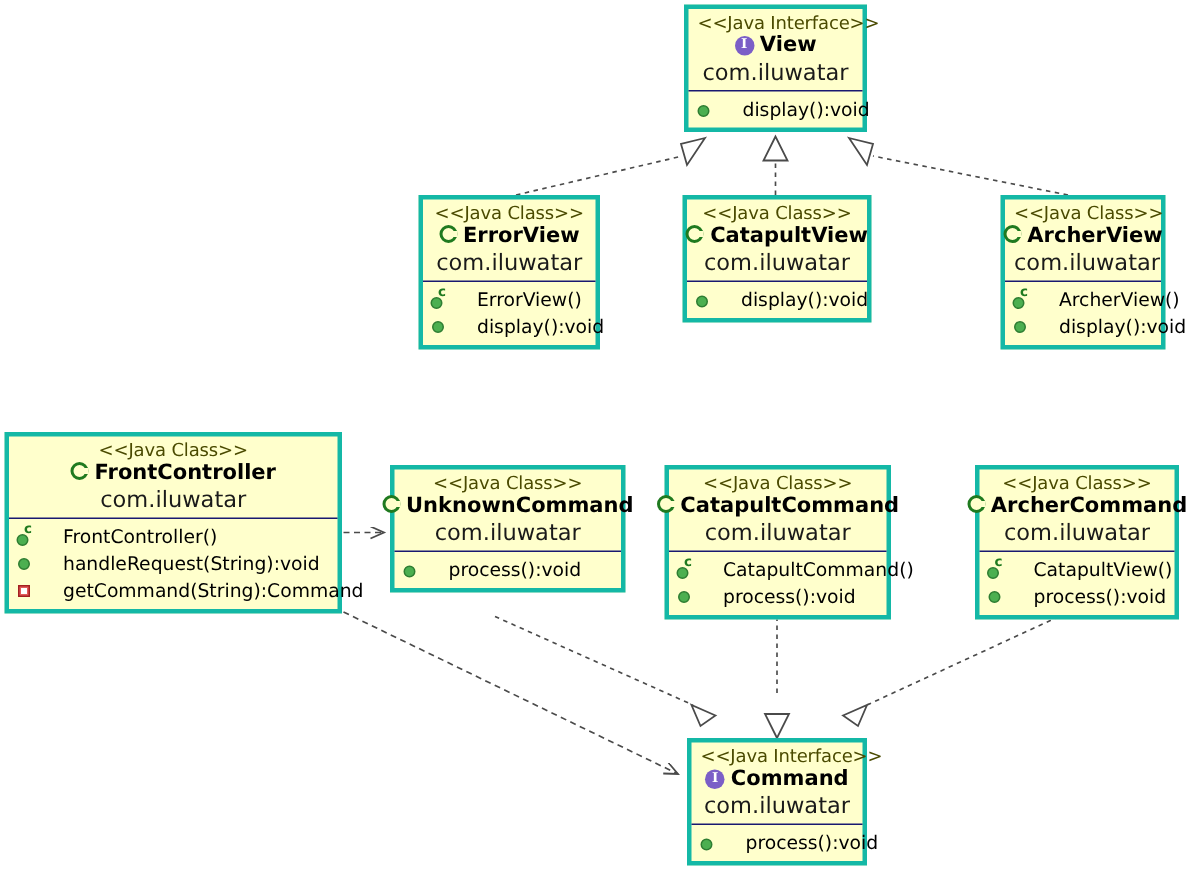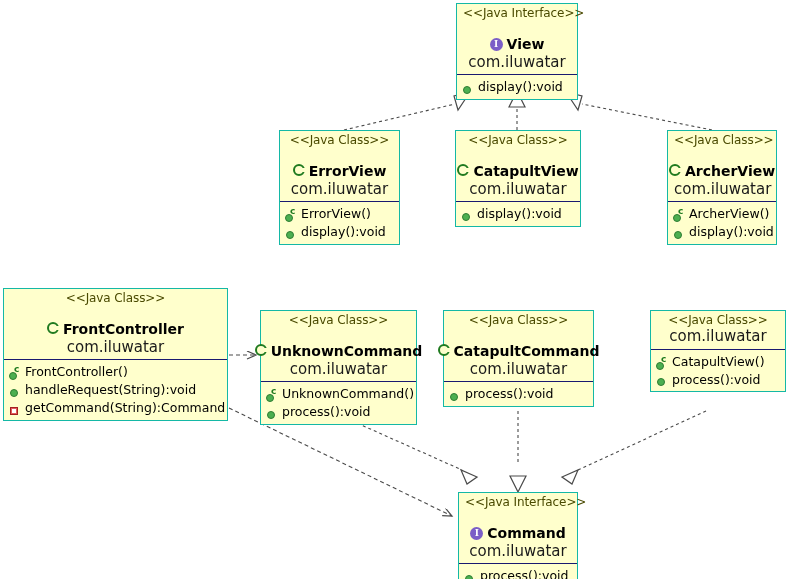--- a/index.html
+++ b/index.html
@@ -20,40 +20,40 @@
     left: 0;
     top: 0;
     width: 795px;
     height: 579px;
     pointer-events: none;
   }
   .uml-box {
     position: absolute;
     box-sizing: border-box;
     background: #ffffcc;
-    border: 1px solid #14b8a6;
+    border: 3px solid #14b8a6;
     z-index: 5;
   }
   .hdr {
     padding: 2px 6px 3px 6px;
     text-align: center;
     line-height: 1.18;
   }
   .stereotype {
     font-size: 12px;
     color: #4a4a00;
     letter-spacing: -0.1px;
     white-space: nowrap;
   }
   .name-row {
     display: flex;
     align-items: center;
     justify-content: center;
     gap: 2px;
-    margin-top: 16px;
+    margin-top: 0px;
   }
   .cls-name {
     font-size: 14px;
     font-weight: bold;
     color: #000000;
     white-space: nowrap;
   }
   .pkg {
     font-size: 15px;
     color: #1a1a1a;
@@ -63,22 +63,22 @@
   .divider {
     border-top: 1px solid #191970;
     height: 0;
     margin: 0;
   }
   .members {
     padding: 3px 4px 3px 5px;
   }
   .member {
     display: flex;
-    align-items: flex-end;
-    gap: 3px;
+    align-items: center;
+    gap: 18px;
     font-size: 12.5px;
     color: #000000;
     line-height: 1.42;
     white-space: nowrap;
   }
   
   .ico {
     flex: 0 0 auto;
     position: relative;
     display: inline-block;
@@ -347,51 +347,55 @@
       <div class="stereotype">&lt;&lt;Java Class&gt;&gt;</div>
       <div class="name-row">
         <span class="ico ico-class"></span>
         <span class="cls-name">UnknownCommand</span>
       </div>
       <div class="pkg">com.iluwatar</div>
     </div>
     <div class="divider"></div>
     <div class="members">
       <div class="member">
+        <span class="ico ico-pub"></span>
+        <span>process():void</span>
+      </div>
+    </div>
+  </div>
+
+  <div class="uml-box" style="left:443px; top:310px; width:151px;">
+    <div class="hdr">
+      <div class="stereotype">&lt;&lt;Java Class&gt;&gt;</div>
+      <div class="name-row">
+        <span class="ico ico-class"></span>
+        <span class="cls-name">CatapultCommand</span>
+      </div>
+      <div class="pkg">com.iluwatar</div>
+    </div>
+    <div class="divider"></div>
+    <div class="members">
+      <div class="member">
         <span class="ico ico-ctor"></span>
-        <span>UnknownCommand()</span>
+        <span>CatapultCommand()</span>
       </div>
       <div class="member">
         <span class="ico ico-pub"></span>
         <span>process():void</span>
       </div>
     </div>
   </div>
 
-  <div class="uml-box" style="left:443px; top:310px; width:151px;">
-    <div class="hdr">
-      <div class="stereotype">&lt;&lt;Java Class&gt;&gt;</div>
-      <div class="name-row">
-        <span class="ico ico-class"></span>
-        <span class="cls-name">CatapultCommand</span>
-      </div>
-      <div class="pkg">com.iluwatar</div>
-    </div>
-    <div class="divider"></div>
-    <div class="members">
-      <div class="member">
-        <span class="ico ico-pub"></span>
-        <span>process():void</span>
-      </div>
-    </div>
-  </div>
-
   <div class="uml-box" style="left:650px; top:310px; width:136px;">
     <div class="hdr">
       <div class="stereotype">&lt;&lt;Java Class&gt;&gt;</div>
+      <div class="name-row">
+        <span class="ico ico-class"></span>
+        <span class="cls-name">ArcherCommand</span>
+      </div>
       <div class="pkg">com.iluwatar</div>
     </div>
     <div class="divider"></div>
     <div class="members">
       <div class="member">
         <span class="ico ico-ctor"></span>
         <span>CatapultView()</span>
       </div>
       <div class="member">
         <span class="ico ico-pub"></span>

